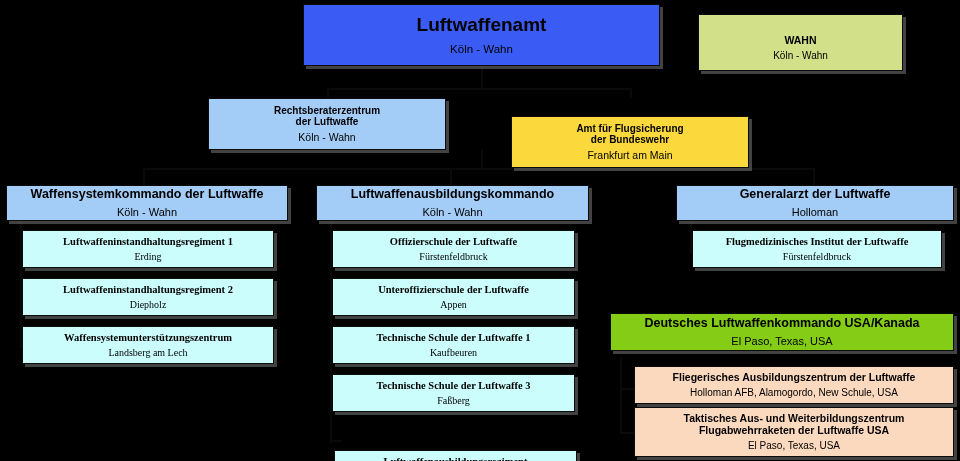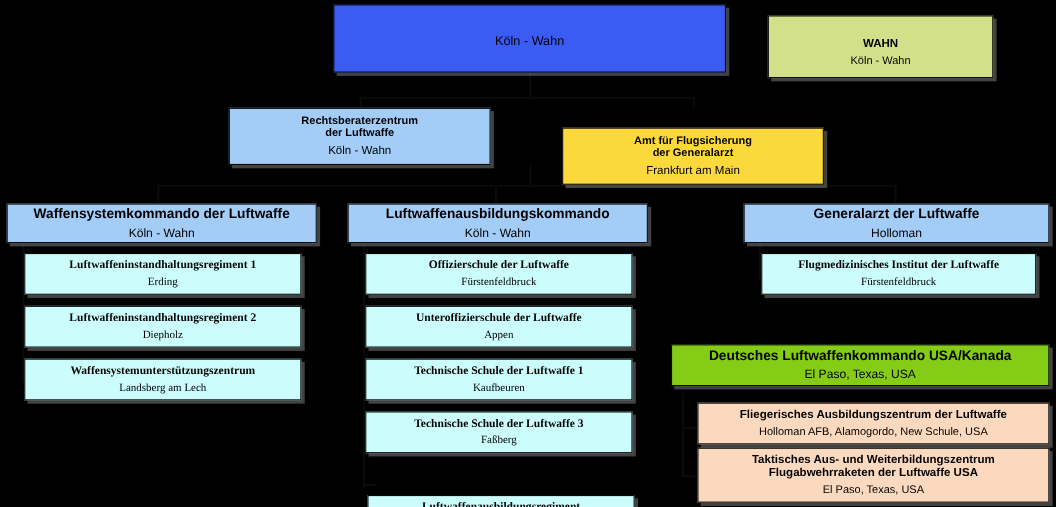--- a/index.html
+++ b/index.html
@@ -96,20 +96,21 @@
 <div class="conn" style="left:330px; top:440px; width:12px; height:2px;"></div>
 
 <div class="conn" style="left:690px; top:220px; width:2px; height:34px;"></div>
 <div class="conn" style="left:690px; top:252px; width:12px; height:2px;"></div>
 
 <div class="conn" style="left:620px; top:357px; width:2px; height:77px;"></div>
 <div class="conn" style="left:620px; top:388px; width:16px; height:2px;"></div>
 <div class="conn" style="left:620px; top:432px; width:16px; height:2px;"></div>
 
 <div class="node c-root fs-root" style="left:303px; top:4px; width:357px; height:62px;">
+  <div class="title">Luftwaffenamt</div>
   <div class="loc">Köln - Wahn</div>
 </div>
 
 <div class="node c-green fs-sm" style="left:698px; top:14px; width:205px; height:57px;">
   <div class="title">
     <br>
     <span>WAHN</span>
   </div>
   <div class="loc">Köln - Wahn</div>
 </div>
@@ -118,21 +119,21 @@
   <div class="title">
     <span>Rechtsberaterzentrum</span><br>
     <span>der Luftwaffe</span>
   </div>
   <div class="loc">Köln - Wahn</div>
 </div>
 
 <div class="node c-yellow fs-md" style="left:511px; top:116px; width:238px; height:52px;">
   <div class="title">
     <span>Amt für Flugsicherung</span><br>
-    <span>der Generalarzt</span>
+    <span>der Bundeswehr</span>
   </div>
   <div class="loc">Frankfurt am Main</div>
 </div>
 
 <div class="node c-blue fs-lg" style="left:6px; top:185px; width:282px; height:36px;">
   <div class="title">Waffensystemkommando der Luftwaffe</div>
   <div class="loc">Köln - Wahn</div>
 </div>
 
 <div class="node c-cyan fs-sm" style="left:22px; top:230px; width:252px; height:38px;">

